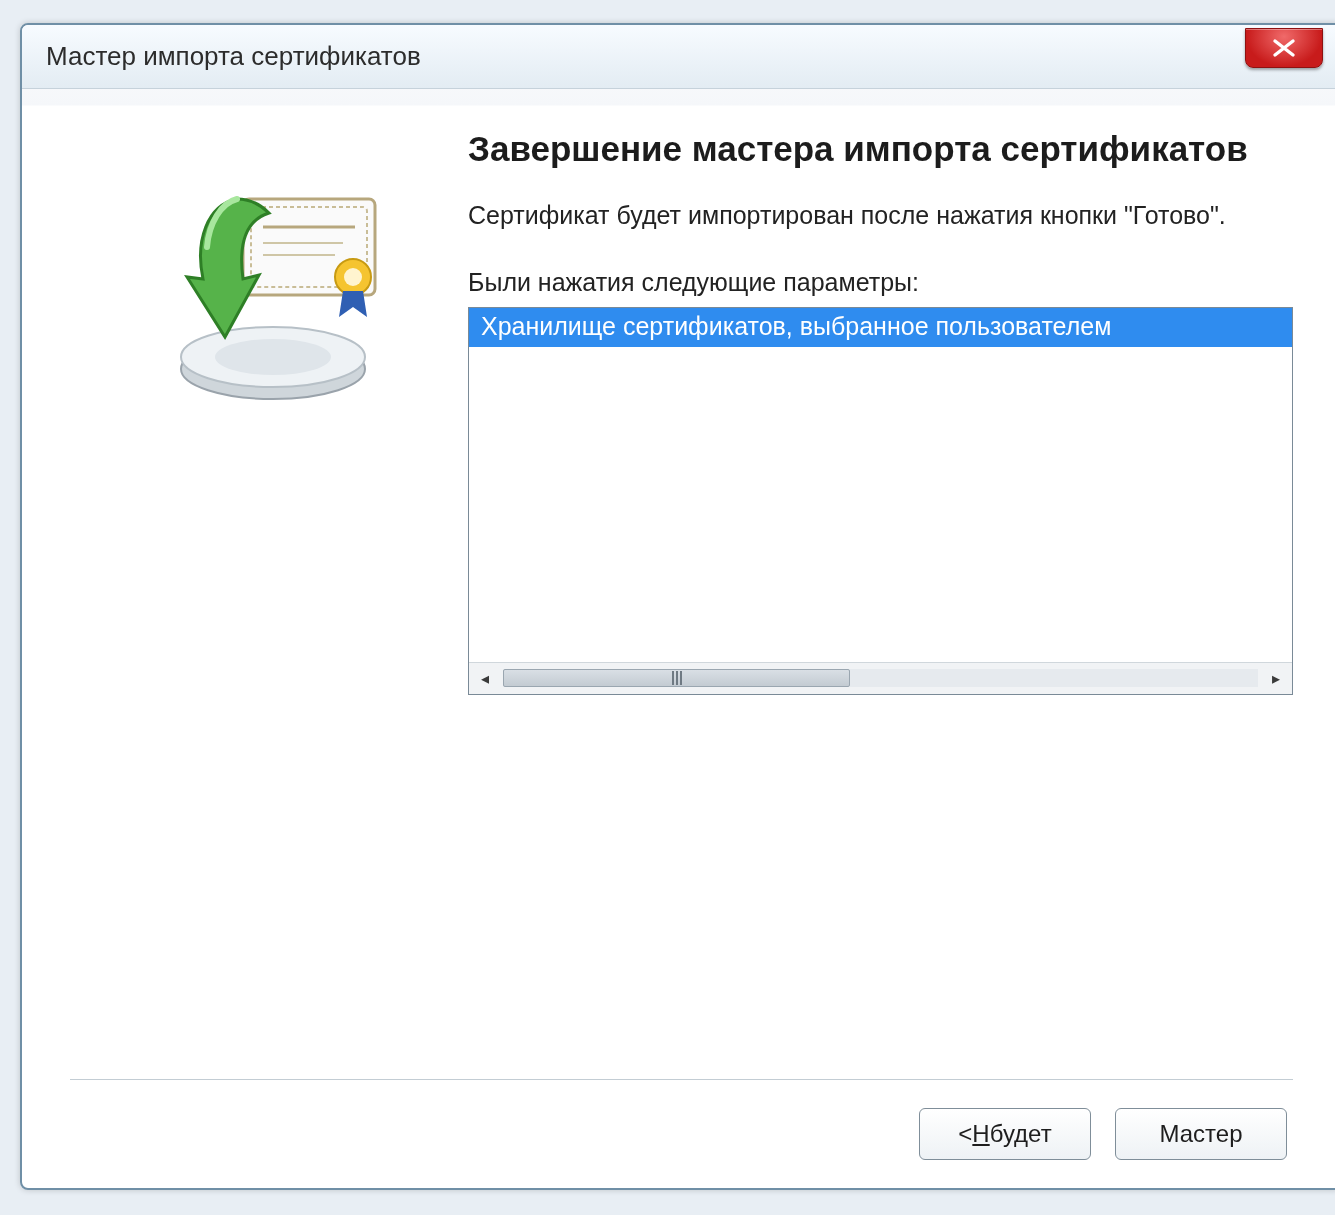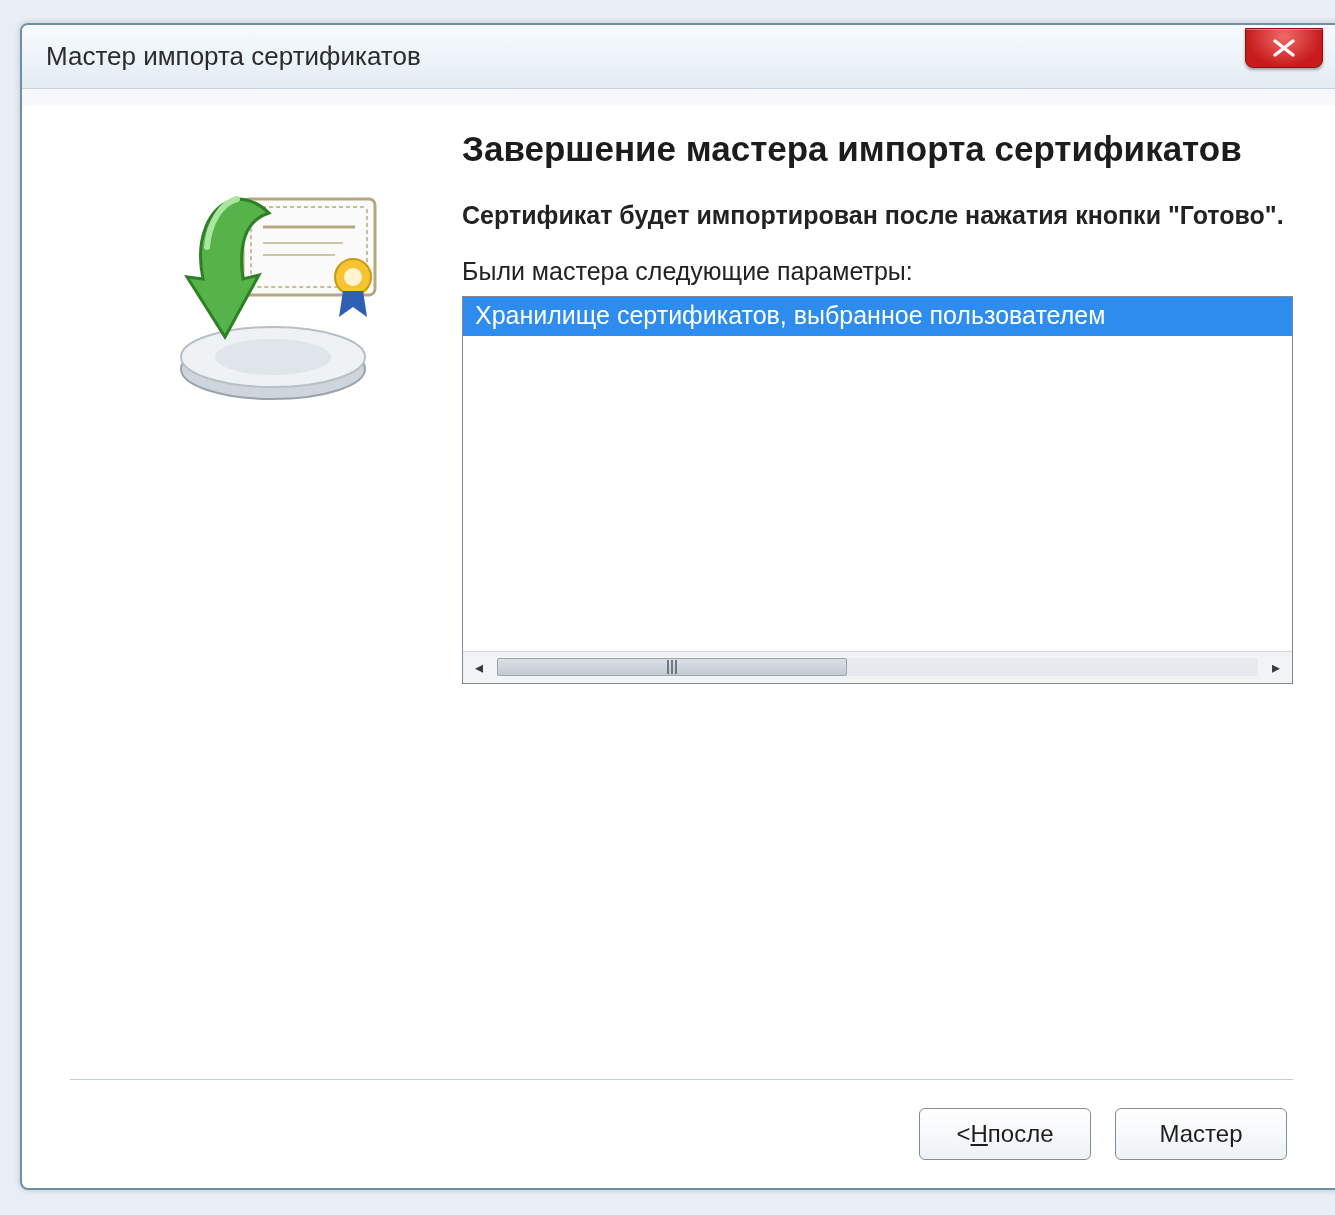--- a/index.html
+++ b/index.html
@@ -51,21 +51,21 @@
 
   
   .client {
     flex: 1 1 auto;
     display: flex; flex-direction: column;
     padding: 30px 48px 28px 48px;
   }
   .content-row {
     flex: 1 1 auto;
     display: flex;
-    gap: 2px;
+    gap: 8px;
   }
   .side-img {
     width: 390px;
     display: flex; align-items: flex-start; justify-content: center;
     padding-top: 40px;
   }
 
   .main-col {
     flex: 1 1 auto;
     display: flex; flex-direction: column;
@@ -74,22 +74,21 @@
     font-size: 35px;
     font-weight: 700;
     color: #1c1c1c;
     line-height: 1.25;
     margin: 8px 0 28px 0;
   }
   .desc {
     font-size: 25px;
     color: #222;
     line-height: 1.35;
-    margin-bottom: 24px;
-    font-weight: bold;
+    margin-bottom: 35px;
   }
   .params-label {
     font-size: 25px;
     color: #222;
     margin-bottom: 10px;
   }
   .listbox {
     border: 1px solid #7a8a97;
     background: #fff;
     width: 100%;
@@ -210,21 +209,21 @@
           <g transform="translate(52,40)">
             <path d="M60 0 C 30 6 18 42 26 80 L10 78 L48 138 L82 76 L66 80 C 62 50 66 22 92 14 C 82 4 70 0 60 0 Z" fill="#56b34a" stroke="#2e7f26" stroke-width="3"></path>
             <path d="M60 0 C 44 4 32 24 30 48" fill="none" stroke="#a8e79e" stroke-width="6" stroke-linecap="round"></path>
           </g>
         </svg>
       </div>
 
       <div class="main-col">
         <div class="main-heading">Завершение мастера импорта сертификатов</div>
         <div class="desc">Сертификат будет импортирован после нажатия кнопки "Готово".</div>
-        <div class="params-label">Были мастера следующие параметры:</div>
+        <div class="params-label">Были нажатия следующие параметры:</div>
 
         <div class="listbox">
           <div class="items" id="list-items">
               <div class="list-item selected">Хранилище сертификатов, выбранное пользователем</div>
             </div>
           <div class="hscroll">
             <div class="arrow">◂</div>
             <div class="track">
               <div class="thumb">
                 <div class="grip">
@@ -240,21 +239,21 @@
       </div>
 
     </div>
 
     <div class="sep"></div>
 
     <div class="button-row">
       <div class="btn">
         <span>&lt; </span>
           <u>Н</u>
-          <span>после</span>
+          <span>будет</span>
       </div>
       <div class="btn">
         <span>Мастер</span>
       </div>
     </div>
   </div>
 
 </div>
 
 </body></html>

